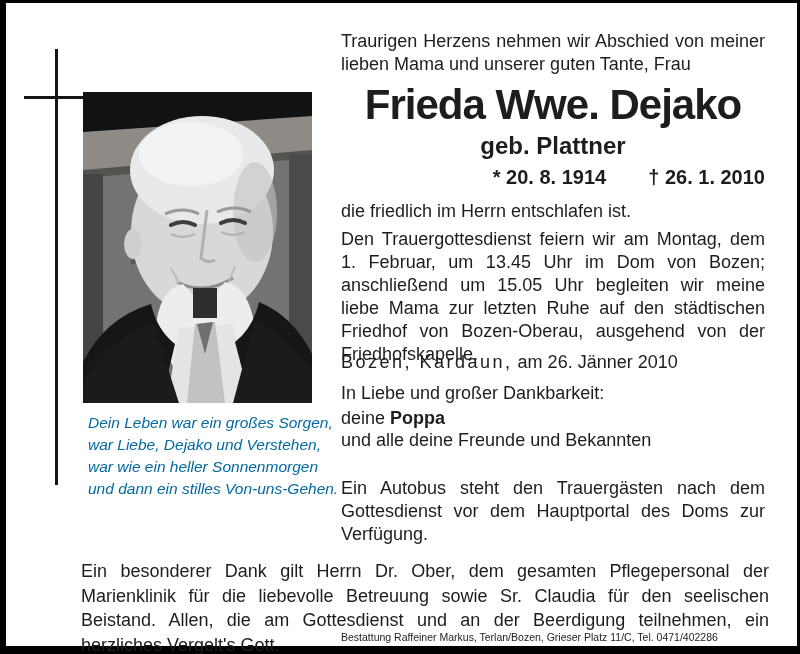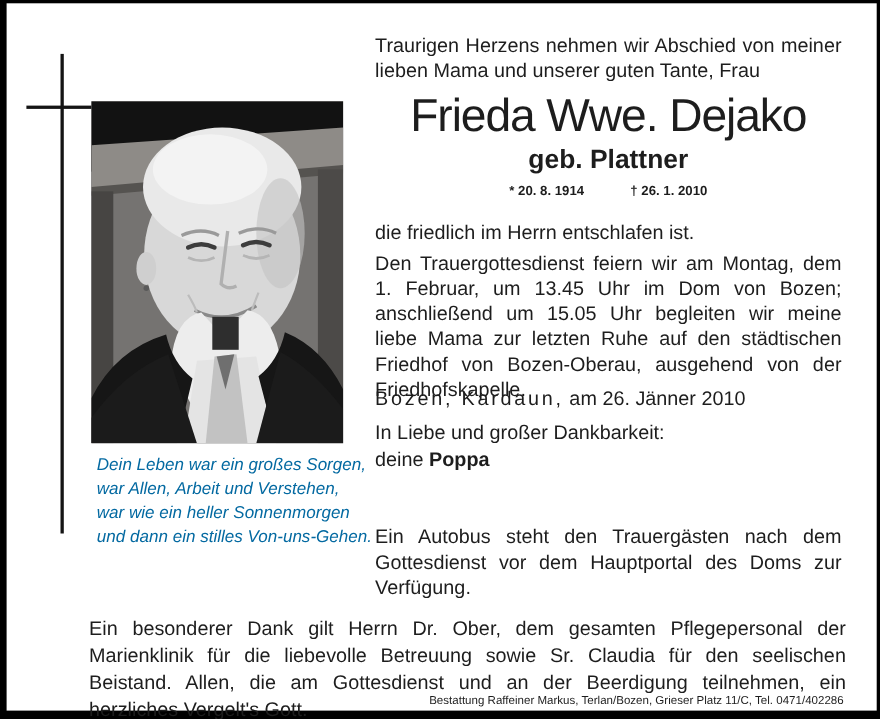--- a/index.html
+++ b/index.html
@@ -26,40 +26,40 @@
   }
   .photo svg{display:block;}
   
   .poem{
     position:absolute;left:82px;top:409px;width:268px;
     font-style:italic;font-size:15.5px;line-height:22px;color:#0369a1;
   }
   
   .col{position:absolute;left:335px;width:424px;}
   .intro{top:27px;font-size:18px;line-height:23px;text-align:justify;text-align-last:left;}
-  .name{top:80px;font-size:42px;line-height:44px;font-weight:normal;text-align:center;letter-spacing:-1px;white-space:nowrap;}
+  .name{top:80px;font-size:42px;line-height:44px;font-weight:bold;text-align:center;letter-spacing:-1px;white-space:nowrap;}
   .maiden{top:129px;font-size:24px;font-weight:bold;text-align:center;}
-  .dates{top:163px;font-size:12px;font-weight:bold;text-align:center;}
+  .dates{top:163px;font-size:20px;font-weight:bold;text-align:right;}
   .dates .gap{display:inline-block;width:42px;}
   .passed{top:197px;font-size:18px;line-height:23px;}
   .service{top:225px;font-size:18px;line-height:23px;text-align:justify;text-align-last:left;}
   .dateline{top:349px;font-size:18px;}
   .dateline .place{letter-spacing:2.5px;margin-top:16px;}
   .gratitude{top:380px;font-size:18px;}
   .mourners{top:404px;font-size:18px;line-height:22px;}
   .mourners b{font-weight:bold;}
   .bus{top:474px;font-size:18px;line-height:23px;text-align:justify;text-align-last:left;}
   
   .thanks{
     position:absolute;left:75px;top:545px;width:688px;
     font-size:18px;line-height:24.5px;text-align:justify;text-align-last:left;margin-top:11px;
   }
   .footer{
     position:absolute;left:335px;right:30px;top:628px;
-    font-size:10.5px;text-align:right;color:#1d1d1d;
+    font-size:10.5px;color:#1d1d1d;
   }
 </style>
 </head>
 <body>
 
 <div class="page">
   <div class="inner">
 
     <div>
       <div class="cross-v"></div>
@@ -110,21 +110,21 @@
 
         <path d="M0,311 L0,270 Q22,226 68,212 Q74,238 92,252 L78,311 Z" fill="#161616"></path>
         <path d="M229,311 L229,262 Q210,224 176,210 Q170,236 152,250 L168,311 Z" fill="#161616"></path>
         <path d="M0,311 L0,288 Q30,246 70,230 L96,311 Z" fill="#1b1b1b"></path>
         <path d="M229,311 L229,280 Q202,244 172,228 L150,311 Z" fill="#1b1b1b"></path>
       </svg>
     </div>
 
     <div class="poem">
       <div>Dein Leben war ein großes Sorgen,</div>
-      <div>war Allen, Arbeit und Verstehen,</div>
+      <div>war Liebe, Dejako und Verstehen,</div>
       <div>war wie ein heller Sonnenmorgen</div>
       <div>und dann ein stilles Von-uns-Gehen.</div>
     </div>
 
     <div class="col intro">Traurigen Herzens nehmen wir Abschied von meiner lieben Mama und unserer guten Tante, Frau</div>
 
     <div class="col name">Frieda Wwe. Dejako</div>
     <div class="col maiden">geb. Plattner</div>
 
     <div class="col dates">
@@ -136,20 +136,21 @@
     <div class="col service">Den Trauergottesdienst feiern wir am Montag, dem 1. Februar, um 13.45 Uhr im Dom von Bozen; anschließend um 15.05 Uhr begleiten wir meine liebe Mama zur letzten Ruhe auf den städtischen Friedhof von Bozen-Oberau, ausgehend von der Friedhofskapelle.</div>
 
     <div class="col dateline">
       <span class="place">Bozen, Kardaun,</span><span> am 26. Jänner 2010</span>
     </div>
 
     <div class="col gratitude">In Liebe und großer Dankbarkeit:</div>
 
     <div class="col mourners">
       <div><span>deine </span><b>Poppa</b></div>
+      <div>und alle deine Freunde und Bekannten</div>
     </div>
 
     <div class="col bus">Ein Autobus steht den Trauergästen nach dem Gottesdienst vor dem Hauptportal des Doms zur Verfügung.</div>
 
     <div class="thanks">Ein besonderer Dank gilt Herrn Dr. Ober, dem gesamten Pflegepersonal der Marienklinik für die liebevolle Betreuung sowie Sr. Claudia für den seelischen Beistand. Allen, die am Gottesdienst und an der Beerdigung teilnehmen, ein herzliches Vergelt's Gott.</div>
 
     <div class="footer">Bestattung Raffeiner Markus, Terlan/Bozen, Grieser Platz 11/C, Tel. 0471/402286</div>
 
   </div>
 </div>

